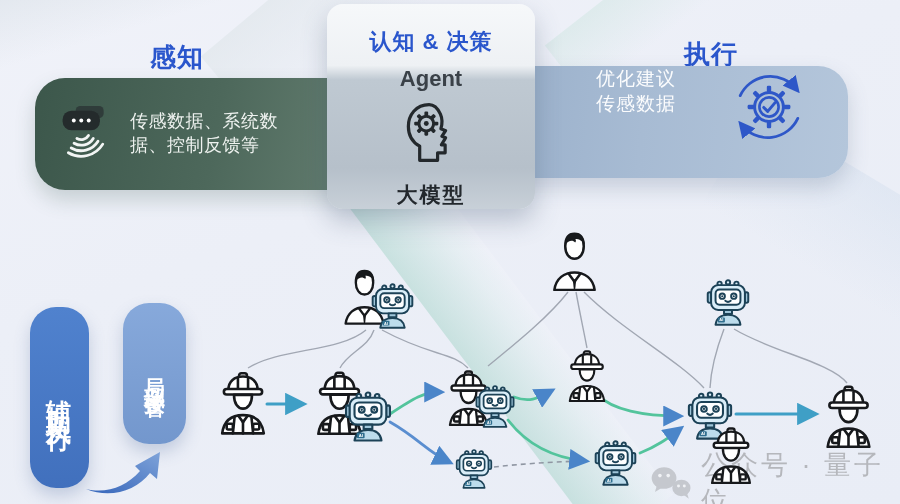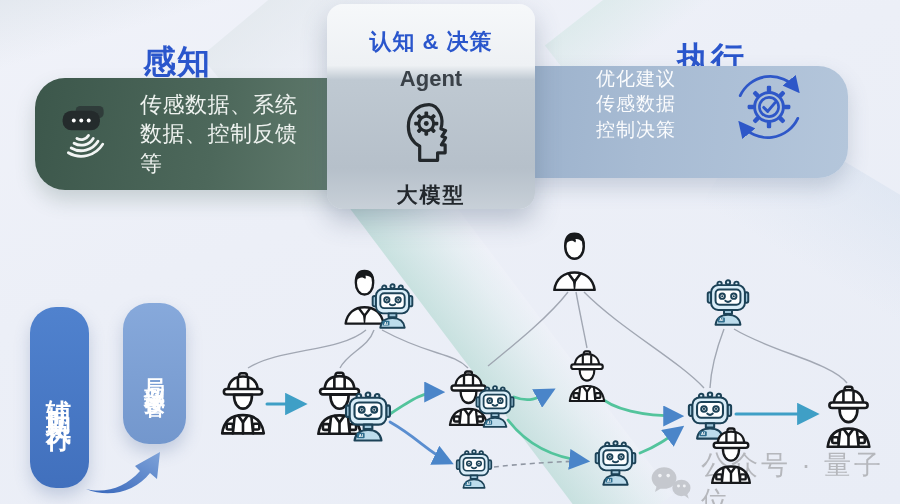--- a/index.html
+++ b/index.html
@@ -17,34 +17,34 @@
   .ribbon-topleft{left:-60px;top:-34px;width:300px;height:74px;transform:rotate(-17deg);
     background:linear-gradient(180deg,rgba(214,222,228,0.55),rgba(240,243,247,0));}
   .ribbon-topmid{left:205px;top:-36px;width:250px;height:104px;transform:rotate(-40deg);
     background:linear-gradient(180deg,rgba(222,229,233,0.6),rgba(240,243,247,0));}
   .ribbon-topright{left:545px;top:-20px;width:190px;height:66px;transform:rotate(-38deg);
     background:linear-gradient(180deg,rgba(199,227,219,0.4),rgba(240,243,247,0));}
   .ribbon-right{left:700px;top:210px;width:420px;height:110px;transform:rotate(31deg);
     background:linear-gradient(180deg,rgba(205,219,236,0.35),rgba(240,243,247,0));}
 
   
-  .sec-title{position:absolute;font-weight:800;font-size:33px;color:#2a56cc;text-align:center;
+  .sec-title{position:absolute;font-weight:800;font-size:26px;color:#2a56cc;text-align:center;
              letter-spacing:1px;}
 
   
   .box-perception{left:35px;top:78px;width:402px;height:112px;border-radius:30px;
     background:linear-gradient(100deg,#3c574b 0%,#4d685b 45%,#70897b 100%);
     box-shadow:0 10px 20px rgba(60,90,80,0.22);
     display:flex;align-items:center;padding:0 0 0 22px;box-sizing:border-box;z-index:3;}
   .box-execution{left:436px;top:66px;width:412px;height:112px;border-radius:30px;
     background:linear-gradient(95deg,#94abc7 0%,#a7bbd3 50%,#b4c6db 100%);
     box-shadow:0 10px 20px rgba(90,110,140,0.25);
     display:flex;align-items:flex-start;padding:0 10px 0 160px;box-sizing:border-box;z-index:3;}
-  .perception-text{color:#eef2ef;font-size:22px;line-height:1.33;font-weight:500;
-    width:168px;margin-left:27px;letter-spacing:0.5px;}
+  .perception-text{color:#eef2ef;font-size:18px;line-height:1.33;font-weight:500;
+    width:168px;margin-left:17px;letter-spacing:0.5px;}
   .execution-text{color:#fbfcfd;font-size:19px;line-height:1.33;font-weight:500;letter-spacing:1px;}
   .sensor-svg{width:56px;height:66px;flex:none;}
   .cycle-svg{width:82px;height:82px;margin-left:52px;flex:none;}
 
   
   .agent-card{left:327px;top:4px;width:208px;height:205px;border-radius:16px;
     background:linear-gradient(180deg,#f6f8fa 0%,#eef1f4 30%,#bfc9d2 37%,#b6c0ca 80%,#c8d0d8 100%);
     box-shadow:0 12px 26px rgba(70,90,115,0.30);
     display:flex;flex-direction:column;align-items:center;z-index:4;}
   .cog-title{font-weight:800;font-size:22px;color:#2a56cc;margin-top:23px;letter-spacing:1px;}
@@ -226,21 +226,20 @@
     <svg class="sensor-svg">
         <use href="#sym-sensor"></use>
       </svg>
     <div class="perception-text">传感数据、系统数据、控制反馈等</div>
   </div>
 
   <div class="abs box-execution">
     <div class="execution-text">
       <div>优化建议</div>
       <div>传感数据</div>
-      <div>控制决策</div>
     </div>
     <svg class="cycle-svg">
         <use href="#sym-cycle"></use>
       </svg>
   </div>
 
   <div class="abs agent-card">
     <div class="cog-title">认知 &amp; 决策</div>
     <div class="agent-label">Agent</div>
     <svg class="headgear-svg">

